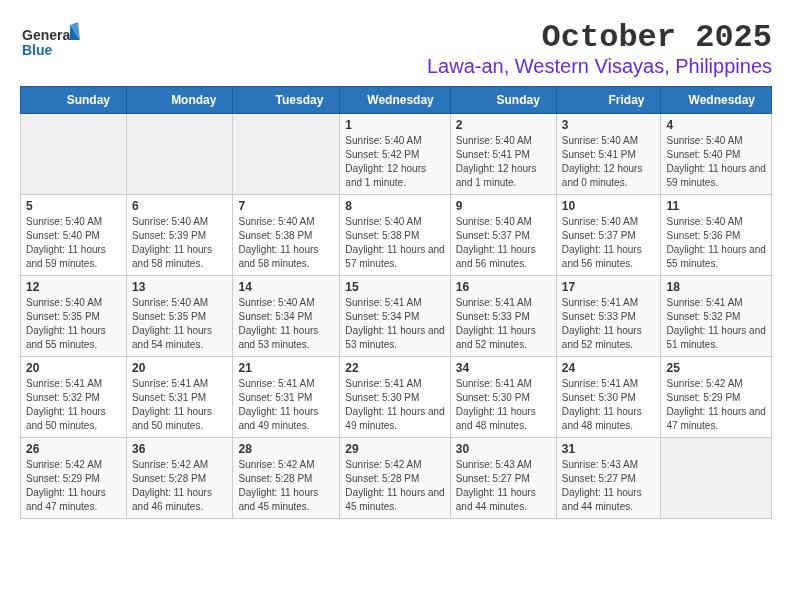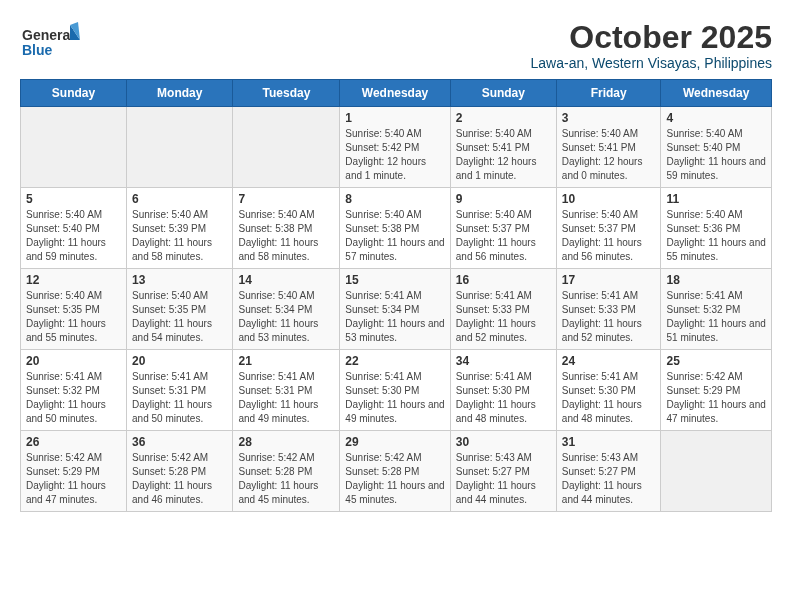--- a/index.html
+++ b/index.html
@@ -24,37 +24,38 @@
       align-items: center;
     }
     .title-block {
       text-align: right;
     }
     .month-title {
       font-size: 32px;
       font-weight: bold;
       color: #333;
       line-height: 1.1;
+      font-family: Liberation Mono, monospace;
     }
     .location-title {
-      font-size: 14px;
-      color: #0c4a6e;
+      font-size: 20px;
+      color: #6d28d9;
     }
     table {
       width: 100%;
       border-collapse: collapse;
       margin-top: 8px;
     }
     thead tr th {
       background-color: #2a74bb;
       color: #fff;
       font-size: 12px;
       font-weight: bold;
       padding: 6px 16px;
-      text-align: center;
+      text-align: right;
       border: 1px solid #1a5a99;
     }
     tbody tr td {
       border: 1px solid #ccc;
       vertical-align: top;
       padding: 4px 5px;
       width: 113px;
       min-height: 80px;
       background: #fff;
     }

